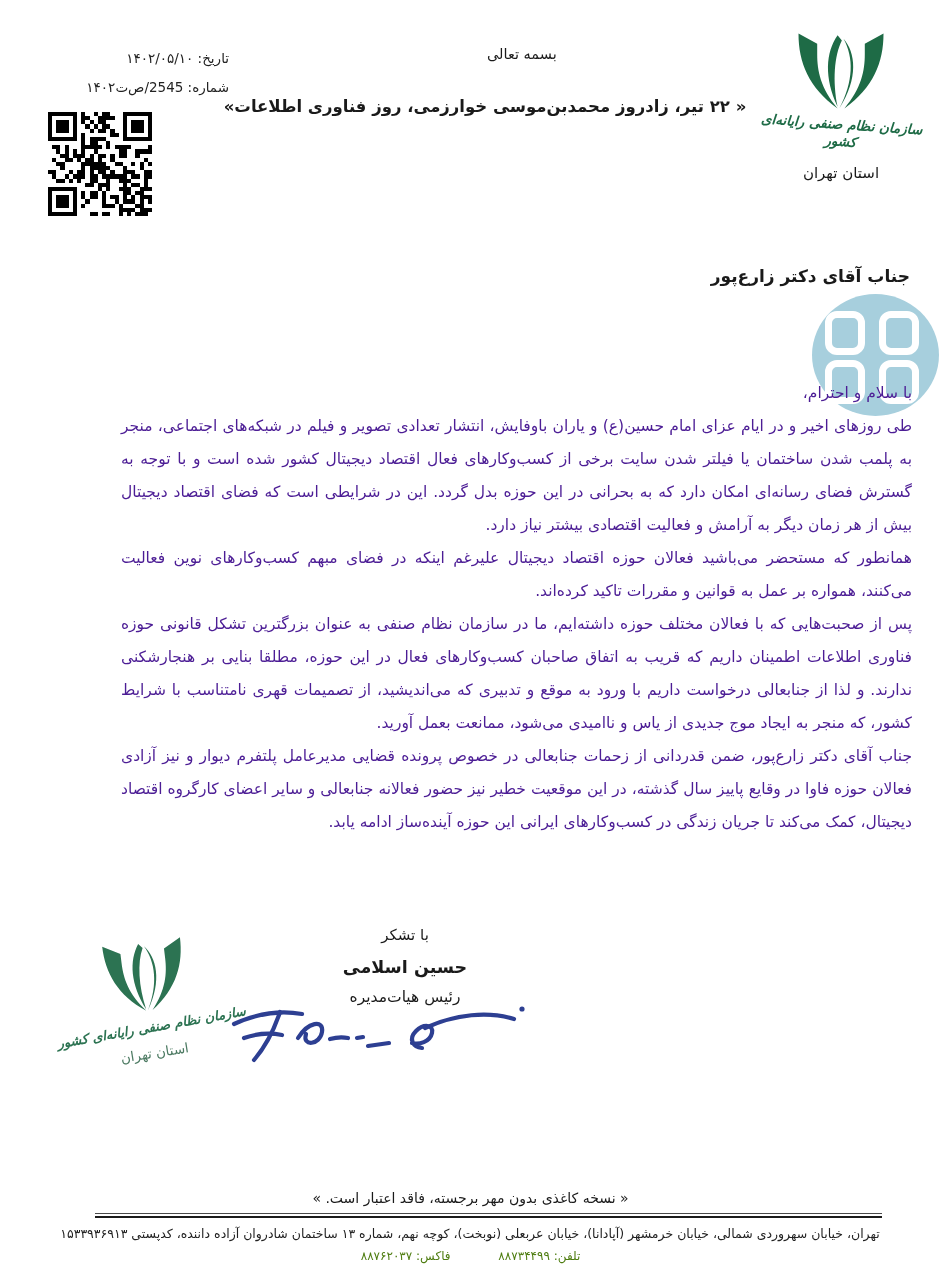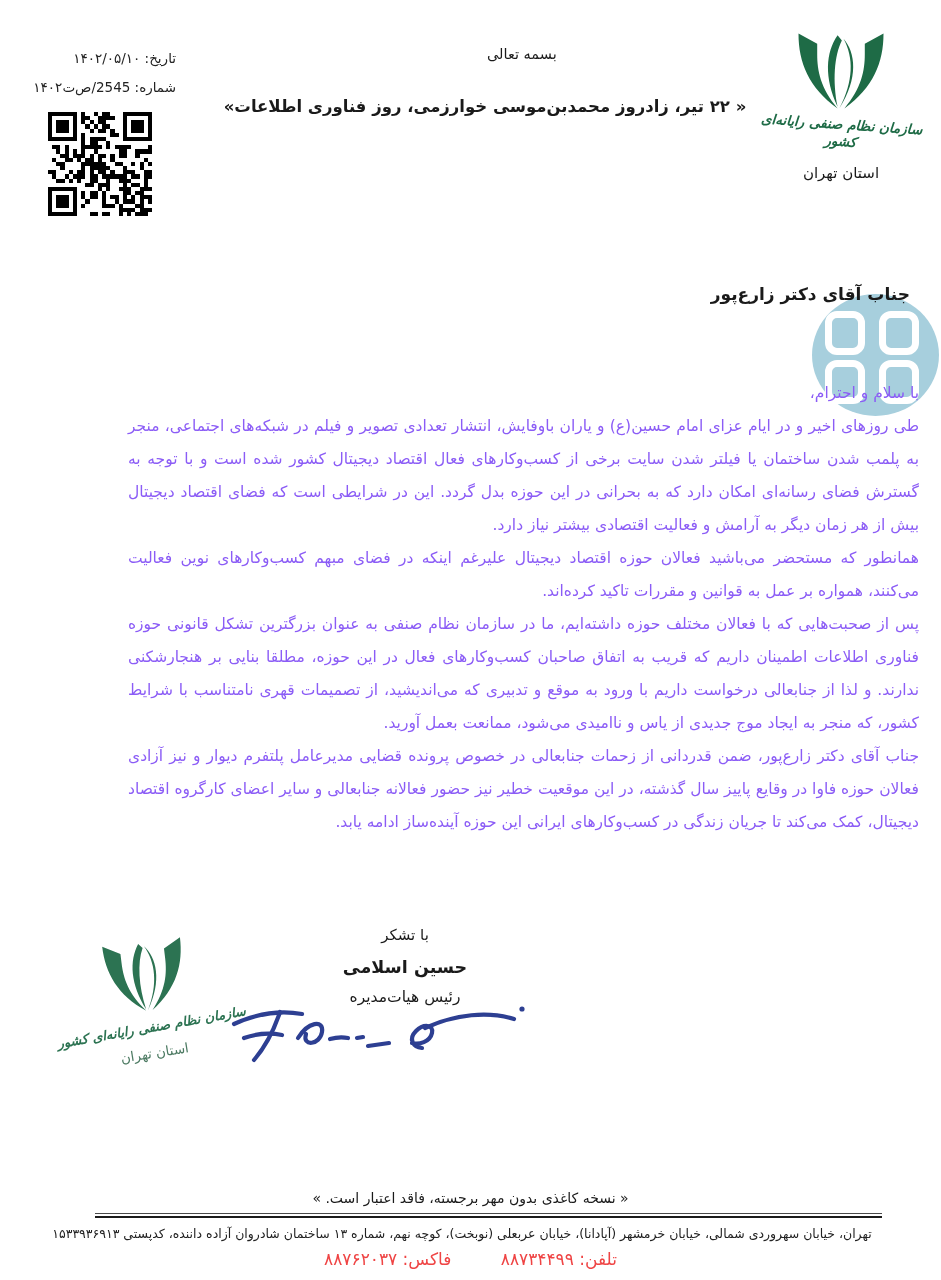--- a/index.html
+++ b/index.html
@@ -9,62 +9,62 @@
     margin:0 auto;
     background:#ffffff;
     font-family:"DejaVu Sans",sans-serif;
     color:#1a1a1a;
     overflow:hidden;
     border-bottom:2px solid #b9b9b9;
   }
   .abs{position:absolute;}
 
   
-  .date-block{right:765px;top:44px;direction:rtl;text-align:right;font-size:13.5px;line-height:29px;color:#222;z-index:2;}
+  .date-block{right:712px;top:44px;direction:rtl;text-align:right;font-size:13.5px;line-height:29px;color:#222;z-index:2;}
   .besmellah{left:487px;top:46px;font-size:14.5px;direction:rtl;z-index:2;}
   .subject{left:200px;top:97px;width:570px;text-align:center;direction:rtl;font-weight:bold;font-size:16.5px;z-index:2;}
   .qr-box{left:48px;top:112px;width:104px;height:104px;z-index:2;}
   .qr-box svg{width:100%;height:100%;}
 
   .org-header{left:750px;top:28px;width:182px;text-align:center;z-index:2;}
   .org-header .tulip{width:102px;height:86px;display:inline-block;}
   .org-calligraphy{font-style:italic;font-weight:bold;font-size:13.5px;line-height:17px;transform:rotate(4deg);direction:rtl;margin-top:-2px;}
   .org-region{font-size:15px;margin-top:14px;direction:rtl;color:#1a1a1a;}
 
   
   .watermark{left:812px;top:294px;width:127px;height:122px;border-radius:50%;background:#a7cfdd;z-index:1;}
   .wm-sq{position:absolute;box-sizing:border-box;width:40px;height:44px;border:7px solid #ffffff;border-radius:12px;}
   .wm-sq.q1{left:13px;top:17px;}
   .wm-sq.q2{left:67px;top:17px;}
   .wm-sq.q3{left:13px;top:66px;}
   .wm-sq.q4{left:67px;top:66px;}
 
   
-  .recipient{right:31px;top:276px;width:880px;direction:rtl;font-weight:bold;font-size:17px;line-height:37px;z-index:3;}
-  .body-text{left:128px;top:377px;width:791px;direction:rtl;text-align:justify;font-size:15.5px;line-height:33px;z-index:3;color:#8b5cf6;}
+  .recipient{right:31px;top:258px;width:880px;direction:rtl;font-weight:bold;font-size:17px;line-height:37px;z-index:3;}
+  .body-text{left:121px;top:377px;width:791px;direction:rtl;text-align:justify;font-size:15.5px;line-height:33px;z-index:3;color:#4c1d95;}
   .body-text p{margin:0;padding:0;}
 
   
   .sign-block{left:255px;top:926px;width:300px;text-align:center;direction:rtl;z-index:3;}
   .sign-thanks{font-size:15px;margin-bottom:13px;}
   .sign-name{font-weight:bold;font-size:17.5px;margin-bottom:11px;}
   .sign-title{font-size:15.5px;}
   .signature-svg{left:226px;top:996px;width:308px;height:74px;z-index:4;}
 
   
   .stamp{left:46px;top:936px;width:204px;text-align:center;transform:rotate(-7deg);z-index:3;}
   .stamp .tulip{width:94px;height:80px;display:inline-block;}
   .stamp-calligraphy{font-style:italic;font-weight:bold;font-size:13px;line-height:16px;transform:rotate(-3deg);direction:rtl;}
   .stamp-region{font-size:13.5px;margin-top:9px;transform:rotate(-2deg);direction:rtl;color:#4c7a62;}
 
   
   .footer-notice{left:0;top:1190px;width:100%;text-align:center;direction:rtl;font-size:14px;z-index:2;}
   .footer-rule{left:95px;top:1213px;width:787px;height:2px;border-top:1px solid #4a4a4a;border-bottom:2px solid #1c1c1c;z-index:2;}
-  .footer-address{left:47px;top:1224px;width:830px;text-align:center;direction:rtl;font-size:12.5px;line-height:20px;z-index:2;color:#222;}
-  .footer-phones{left:0;top:1249px;width:100%;text-align:center;direction:rtl;font-size:17px;z-index:2;color:#ef4444;}
+  .footer-address{left:55px;top:1224px;width:830px;text-align:center;direction:rtl;font-size:12.5px;line-height:20px;z-index:2;color:#222;}
+  .footer-phones{left:0;top:1249px;width:100%;text-align:center;direction:rtl;font-size:12px;z-index:2;color:#4d7c0f;}
   .footer-phones .pair{display:inline-block;margin:0 22px;}
 </style>
 </head>
 <body>
 
 <svg width="0" height="0" style="position:absolute">
   <defs>
     <g id="tulip-logo">
       <path d="M10,4 C10,38 22,68 56,92 C36,68 32,48 32,28 L32,16 L10,4 Z"></path>
       <path d="M110,4 C110,38 98,68 64,92 C84,68 88,48 88,28 L88,16 L110,4 Z"></path>

